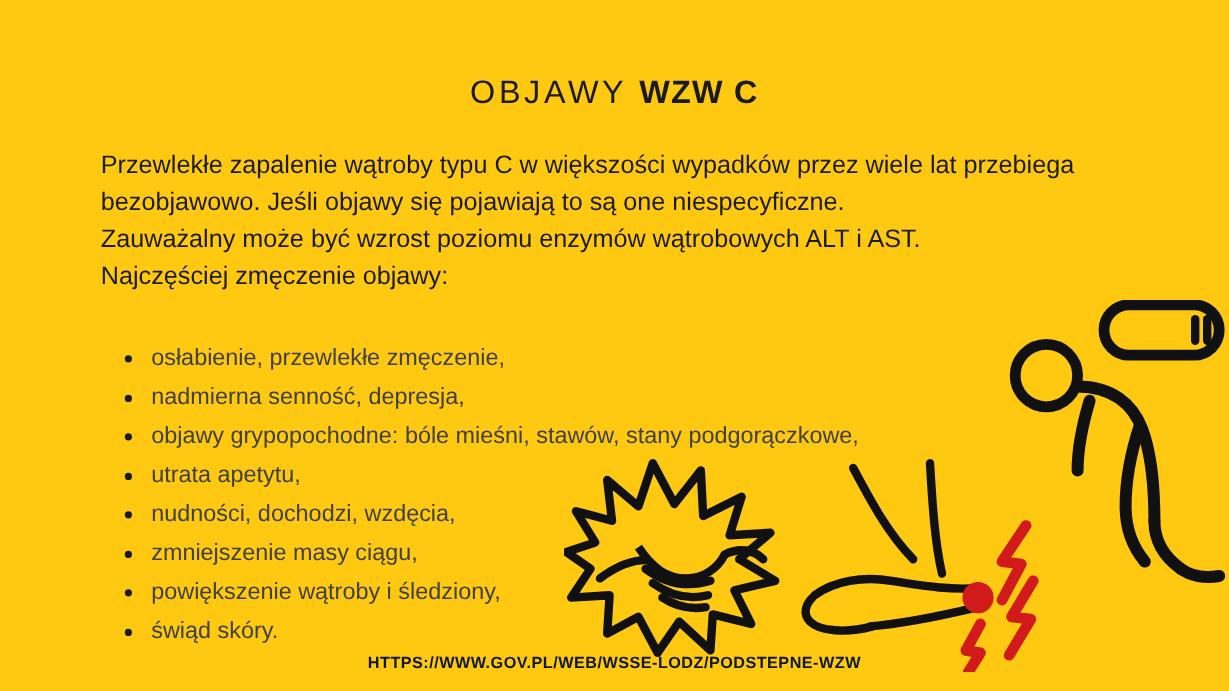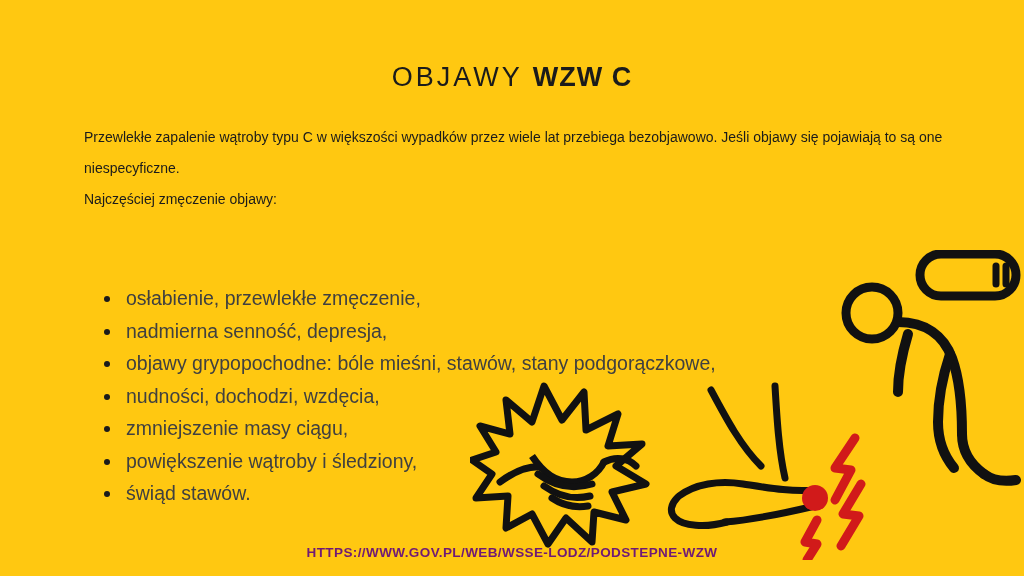--- a/index.html
+++ b/index.html
@@ -33,21 +33,21 @@
   }
   #title .bold {
     font-weight: 700;
     letter-spacing: 1px;
   }
   #paragraph {
     position: absolute;
     top: 122px;
     left: 84px;
     width: 870px;
-    font-size: 14px;
+    font-size: 21px;
     line-height: 31px;
     color: #1b1b1b;
   }
   #paragraph p {
     margin: 0;
   }
   #bullets {
     position: absolute;
     top: 282px;
     left: 96px;
@@ -76,52 +76,54 @@
     background: #1b1b1b;
   }
   #source {
     position: absolute;
     bottom: 16px;
     left: 0;
     width: 100%;
     text-align: center;
     font-size: 13.5px;
     letter-spacing: 0.4px;
-    color: #701a75;
+    color: #0f172a;
     font-weight: 700;
   }
   .art {
     position: absolute;
   }
   #art-person { right: 0px; top: 250px; }
   #art-hands  { left: 470px; top: 378px; }
   #art-arm    { left: 665px; top: 380px; }
 </style>
 </head>
 <body>
 
 <div id="slide">
 
   <div id="title">
     <span>OBJAWY </span><span class="bold">WZW C</span>
   </div>
 
   <div id="paragraph">
     <p>Przewlekłe zapalenie wątroby typu C w większości wypadków przez wiele lat przebiega bezobjawowo. Jeśli objawy się pojawiają to są one niespecyficzne.</p>
+    <p>Zauważalny może być wzrost poziomu enzymów wątrobowych ALT i AST.</p>
     <p>Najczęściej zmęczenie objawy:</p>
   </div>
 
   <ul id="bullets">
     <li> osłabienie, przewlekłe zmęczenie,</li>
     <li>nadmierna senność, depresja,</li>
     <li>objawy grypopochodne: bóle mieśni, stawów, stany podgorączkowe,</li>
+    <li>utrata apetytu,</li>
     <li>nudności, dochodzi, wzdęcia,</li>
     <li>zmniejszenie masy ciągu,</li>
     <li>powiększenie wątroby i śledziony,</li>
-    <li>świąd stawów.</li>
+    <li>świąd skóry.</li>
   </ul>
 
   <svg class="art" id="art-person" width="190" height="260" viewBox="0 0 190 260" fill="none">
     <rect x="86" y="4" width="96" height="42" rx="21" stroke="#111" stroke-width="9" fill="#FFC811"></rect>
     <line x1="162" y1="16" x2="162" y2="34" stroke="#111" stroke-width="7" stroke-linecap="round"></line>
     <line x1="172" y1="16" x2="172" y2="34" stroke="#111" stroke-width="7" stroke-linecap="round"></line>
     <circle cx="38" cy="63" r="26" stroke="#111" stroke-width="9" fill="#FFC811"></circle>
     <path d="M64 72 C92 72 110 86 118 108 C126 130 128 160 128 184" stroke="#111" stroke-width="10" stroke-linecap="round" fill="none"></path>
     <path d="M128 184 C128 200 136 214 150 224" stroke="#111" stroke-width="10" stroke-linecap="round" fill="none"></path>
     <path d="M150 224 C158 230 170 232 182 230" stroke="#111" stroke-width="10" stroke-linecap="round" fill="none"></path>

